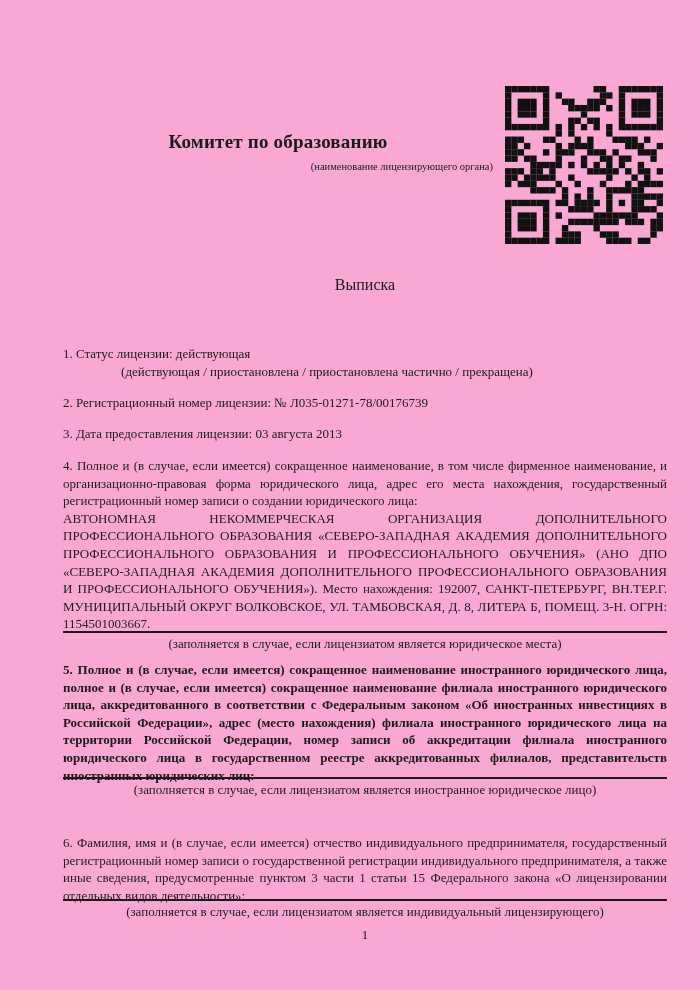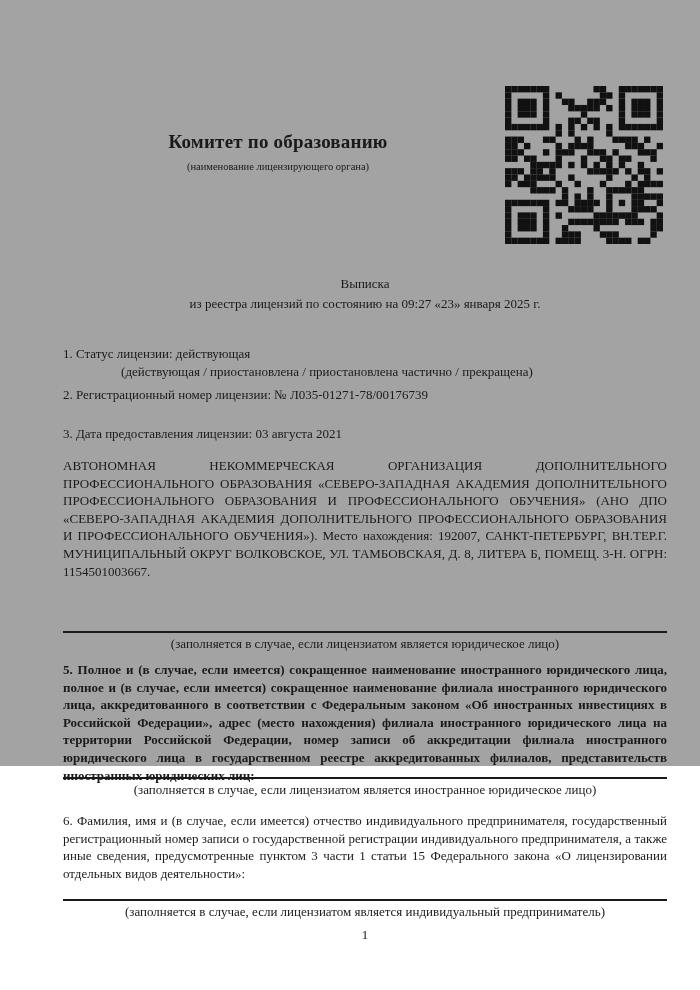--- a/index.html
+++ b/index.html
@@ -2,44 +2,44 @@
 <html><head>
 <meta charset="utf-8">
 <style>
   html,body{margin:0;padding:0;}
   body{
     width:700px;height:990px;background:#ffffff;position:relative;
     font-family:"Liberation Serif","DejaVu Serif",serif;color:#1a1a1a;
     -webkit-font-smoothing:antialiased;
   }
   .abs{position:absolute;}
-  .doc{position:absolute;left:0;top:0;width:700px;height:766px;background:#a3a3a3;}
+  .doc{position:absolute;left:0;top:0;width:700px;height:990px;background:#f9a8d4;}
   .header-title{left:63px;top:131px;width:430px;text-align:center;font-size:19px;font-weight:bold;letter-spacing:.2px;}
-  .header-caption{left:63px;top:161px;width:430px;text-align:center;font-size:10.5px;}
+  .header-caption{left:63px;top:161px;width:430px;text-align:right;font-size:10.5px;}
   .qr{left:505px;top:86px;width:158px;height:158px;}
   .qr svg{display:block;width:158px;height:158px;fill:#111;}
-  .center-line{left:63px;width:604px;text-align:center;font-size:13px;}
+  .center-line{left:63px;width:604px;text-align:center;font-size:16px;}
   .t1{top:276px;}
   .t2{top:296px;}
   .item{left:63px;width:604px;font-size:13px;line-height:17.6px;}
   .item p{margin:0;}
   .just{text-align:justify;}
   #item1{top:345px;}
   .subcap{left:63px;width:604px;text-align:center;font-size:13px;}
   #item1cap{top:364px;transform:translateX(-38px);}
-  #item2{top:386px;}
+  #item2{top:394px;}
   #item3{top:425px;}
   #item4{top:457px;}
   .rule{left:63px;width:604px;height:2px;background:#1a1a1a;}
   #rule1{top:631px;}
   #cap1{top:636px;}
   #item5{top:661px;font-weight:bold;}
   #rule2{top:777px;}
   #cap2{top:782px;font-family:Liberation Serif, serif;}
-  #item6{top:812px;}
+  #item6{top:834px;}
   #rule3{top:899px;}
   #cap3{top:904px;}
   #pagenum{left:63px;top:927px;width:604px;text-align:center;font-size:13px;}
 </style>
 </head>
 <body>
 
 <div class="doc">
 
   <div class="abs header-title">Комитет по образованию</div>
@@ -354,38 +354,38 @@
         <rect x="101.12" y="151.68" width="6.38" height="6.38"></rect>
         <rect x="107.44" y="151.68" width="6.38" height="6.38"></rect>
         <rect x="113.76" y="151.68" width="6.38" height="6.38"></rect>
         <rect x="120.08" y="151.68" width="6.38" height="6.38"></rect>
         <rect x="132.72" y="151.68" width="6.38" height="6.38"></rect>
         <rect x="139.04" y="151.68" width="6.38" height="6.38"></rect>
       </svg>
   </div>
 
   <div class="abs center-line t1">Выписка</div>
-  <div class="abs center-line t2">из реестра лицензий по состоянию на 09:27 «23» января 2025 г.</div>
 
   <div class="abs item" id="item1">1. Статус лицензии: действующая</div>
   <div class="abs subcap" id="item1cap">(действующая / приостановлена / приостановлена частично / прекращена)</div>
 
   <div class="abs item" id="item2">2. Регистрационный номер лицензии: № Л035-01271-78/00176739</div>
 
-  <div class="abs item" id="item3">3. Дата предоставления лицензии: 03 августа 2021</div>
+  <div class="abs item" id="item3">3. Дата предоставления лицензии: 03 августа 2013</div>
 
   <div class="abs item" id="item4">
+    <p class="just">4. Полное и (в случае, если имеется) сокращенное наименование, в том числе фирменное наименование, и организационно-правовая форма юридического лица, адрес его места нахождения, государственный регистрационный номер записи о создании юридического лица:</p>
     <p class="just">АВТОНОМНАЯ НЕКОММЕРЧЕСКАЯ ОРГАНИЗАЦИЯ ДОПОЛНИТЕЛЬНОГО ПРОФЕССИОНАЛЬНОГО ОБРАЗОВАНИЯ «СЕВЕРО-ЗАПАДНАЯ АКАДЕМИЯ ДОПОЛНИТЕЛЬНОГО ПРОФЕССИОНАЛЬНОГО ОБРАЗОВАНИЯ И ПРОФЕССИОНАЛЬНОГО ОБУЧЕНИЯ» (АНО ДПО «СЕВЕРО-ЗАПАДНАЯ АКАДЕМИЯ ДОПОЛНИТЕЛЬНОГО ПРОФЕССИОНАЛЬНОГО ОБРАЗОВАНИЯ И ПРОФЕССИОНАЛЬНОГО ОБУЧЕНИЯ»). Место нахождения: 192007, САНКТ-ПЕТЕРБУРГ, ВН.ТЕР.Г. МУНИЦИПАЛЬНЫЙ ОКРУГ ВОЛКОВСКОЕ, УЛ. ТАМБОВСКАЯ, Д. 8, ЛИТЕРА Б, ПОМЕЩ. 3-Н. ОГРН: 1154501003667.</p>
   </div>
   <div class="abs rule" id="rule1"></div>
-  <div class="abs subcap" id="cap1">(заполняется в случае, если лицензиатом является юридическое лицо)</div>
+  <div class="abs subcap" id="cap1">(заполняется в случае, если лицензиатом является юридическое места)</div>
 
   <div class="abs item just" id="item5">5. Полное и (в случае, если имеется) сокращенное наименование иностранного юридического лица, полное и (в случае, если имеется) сокращенное наименование филиала иностранного юридического лица, аккредитованного в соответствии с Федеральным законом «Об иностранных инвестициях в Российской Федерации», адрес (место нахождения) филиала иностранного юридического лица на территории Российской Федерации, номер записи об аккредитации филиала иностранного юридического лица в государственном реестре аккредитованных филиалов, представительств иностранных юридических лиц:</div>
   <div class="abs rule" id="rule2"></div>
   <div class="abs subcap" id="cap2">(заполняется в случае, если лицензиатом является иностранное юридическое лицо)</div>
 
   <div class="abs item just" id="item6">6. Фамилия, имя и (в случае, если имеется) отчество индивидуального предпринимателя, государственный регистрационный номер записи о государственной регистрации индивидуального предпринимателя, а также иные сведения, предусмотренные пунктом 3 части 1 статьи 15 Федерального закона «О лицензировании отдельных видов деятельности»:</div>
   <div class="abs rule" id="rule3"></div>
-  <div class="abs subcap" id="cap3">(заполняется в случае, если лицензиатом является индивидуальный предприниматель)</div>
+  <div class="abs subcap" id="cap3">(заполняется в случае, если лицензиатом является индивидуальный лицензирующего)</div>
 
   <div class="abs" id="pagenum">1</div>
 
 </div>
 
 </body></html>

